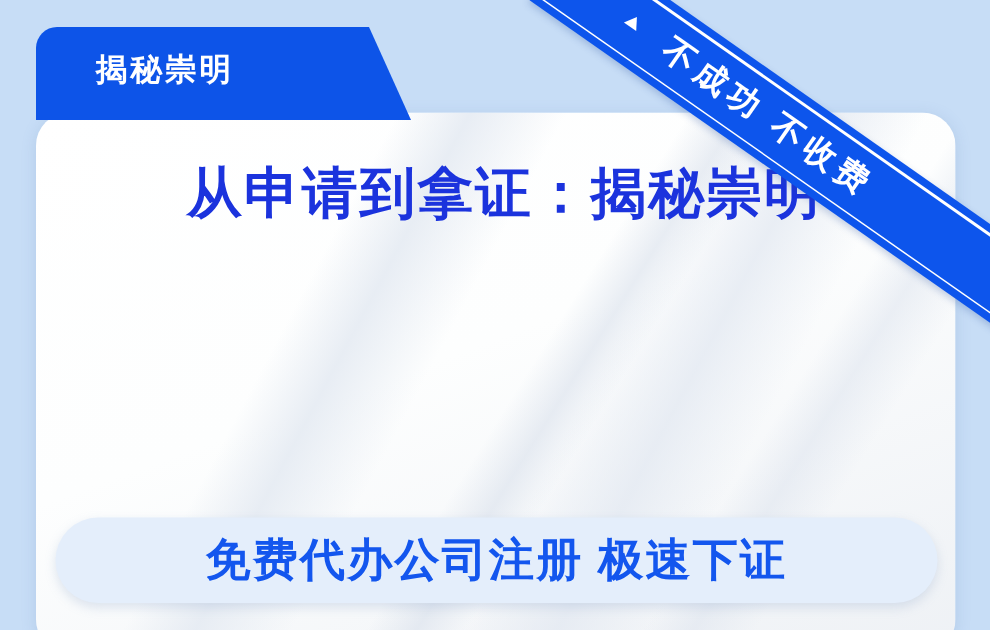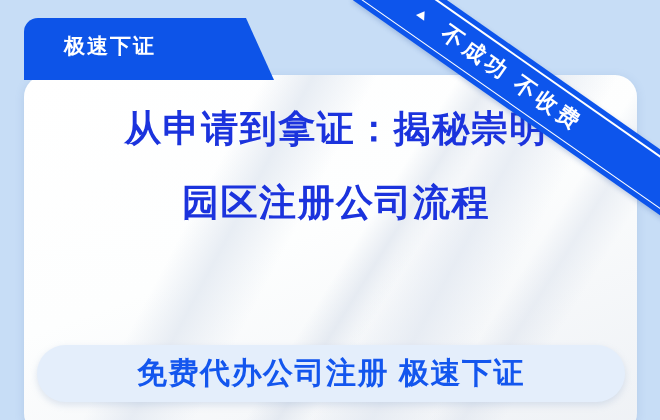--- a/index.html
+++ b/index.html
@@ -173,26 +173,25 @@
 </head>
 <body>
 
 <div id="poster">
 
   <div class="card">
     <div class="card-sheen"></div>
   </div>
 
   <div class="tab">
-    <div class="tab-label">极速下证</div>
+    <div class="tab-label">揭秘崇明</div>
   </div>
 
   <div class="title-block">
     <div class="title-line">从申请到拿证：揭秘崇明</div>
-    <div class="title-line">园区注册公司流程</div>
   </div>
 
   <div class="pill">
     <div class="pill-text">免费代办公司注册 极速下证</div>
   </div>
 
   <div class="ribbon">
     <div class="ribbon-edge top"></div>
     <div class="ribbon-edge bottom"></div>
     <div class="ribbon-marker"></div>

